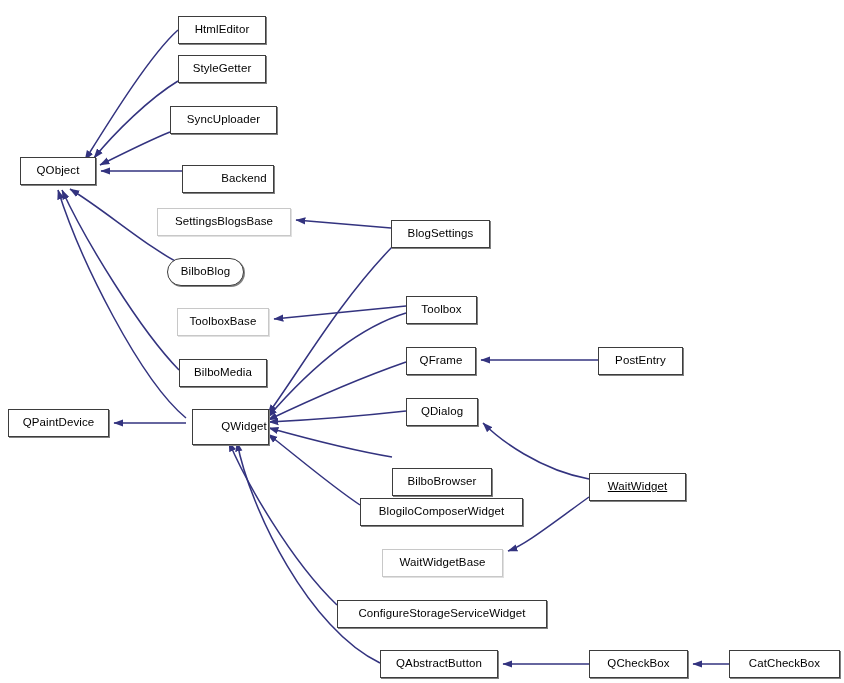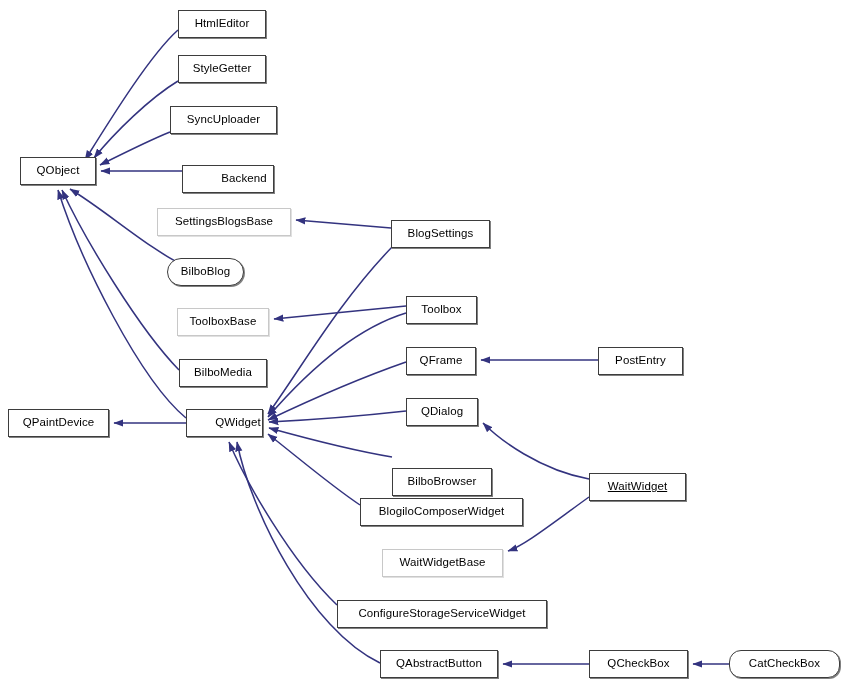--- a/index.html
+++ b/index.html
@@ -105,21 +105,21 @@
       <path d="M589,479 C540,470 500,440 483,423"></path>
 
       <path d="M589,497 C550,525 525,545 508,551"></path>
 
       <path d="M589,664 L503,664"></path>
 
       <path d="M729,664 L693,664"></path>
     </g>
   </svg>
 
-  <div class="node solid" style="left:178px; top:10px;   width:88px;  height:28px;">
+  <div class="node solid" style="left:178px; top:16px;   width:88px;  height:28px;">
       <span class="node-label">HtmlEditor</span>
     </div>
   <div class="node solid" style="left:178px; top:55px;  width:88px;  height:28px;">
       <span class="node-label">StyleGetter</span>
     </div>
   <div class="node solid" style="left:170px; top:106px; width:107px; height:28px;">
       <span class="node-label">SyncUploader</span>
     </div>
   <div class="node solid" style="left:182px; top:165px; width:92px;  height:28px;padding-left:32px;">
       <span class="node-label">Backend</span>
@@ -135,21 +135,21 @@
     </div>
   <div class="node light" style="left:177px; top:308px; width:92px;  height:28px;">
       <span class="node-label">ToolboxBase</span>
     </div>
   <div class="node solid" style="left:179px; top:359px; width:88px;  height:28px;">
       <span class="node-label">BilboMedia</span>
     </div>
   <div class="node solid" style="left:8px;   top:409px; width:101px; height:28px;">
       <span class="node-label">QPaintDevice</span>
     </div>
-  <div class="node solid" style="left:186px; top:409px; width:77px;  height:28px;padding-left:27px;">
+  <div class="node solid" style="left:192px; top:409px; width:77px;  height:36px;padding-left:27px;">
       <span class="node-label">QWidget</span>
     </div>
   <div class="node solid" style="left:391px; top:220px; width:99px;  height:28px;">
       <span class="node-label">BlogSettings</span>
     </div>
   <div class="node solid" style="left:406px; top:296px; width:71px;  height:28px;">
       <span class="node-label">Toolbox</span>
     </div>
   <div class="node solid" style="left:406px; top:347px; width:70px;  height:28px;">
       <span class="node-label">QFrame</span>
@@ -174,17 +174,17 @@
     </div>
   <div class="node solid" style="left:598px; top:347px; width:85px;  height:28px;">
       <span class="node-label">PostEntry</span>
     </div>
   <div class="node solid" style="left:589px; top:473px; width:97px;  height:28px;text-decoration:underline;">
       <span class="node-label">WaitWidget</span>
     </div>
   <div class="node solid" style="left:589px; top:650px; width:99px;  height:28px;">
       <span class="node-label">QCheckBox</span>
     </div>
-  <div class="node solid" style="left:729px; top:650px; width:111px; height:28px;border-radius:12px;">
+  <div class="node solid" style="left:729px; top:650px; width:111px; height:28px;">
       <span class="node-label">CatCheckBox</span>
     </div>
 
 </div>
 
 </body></html>

